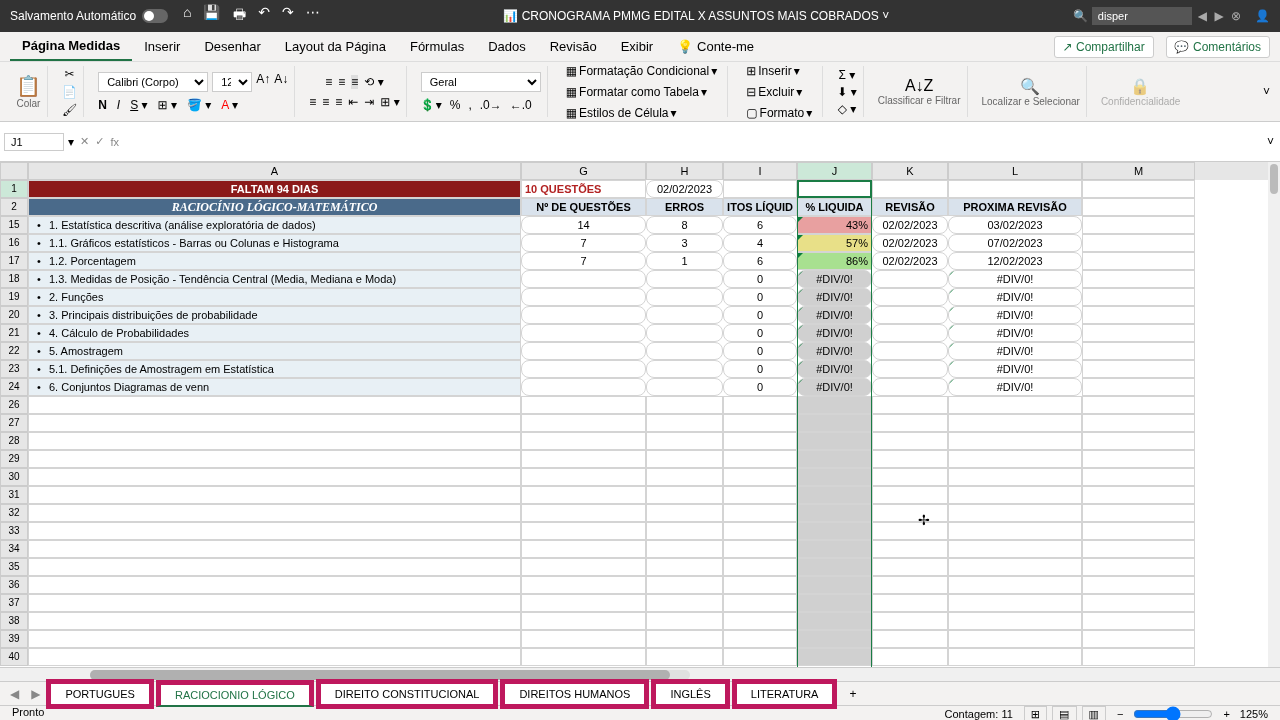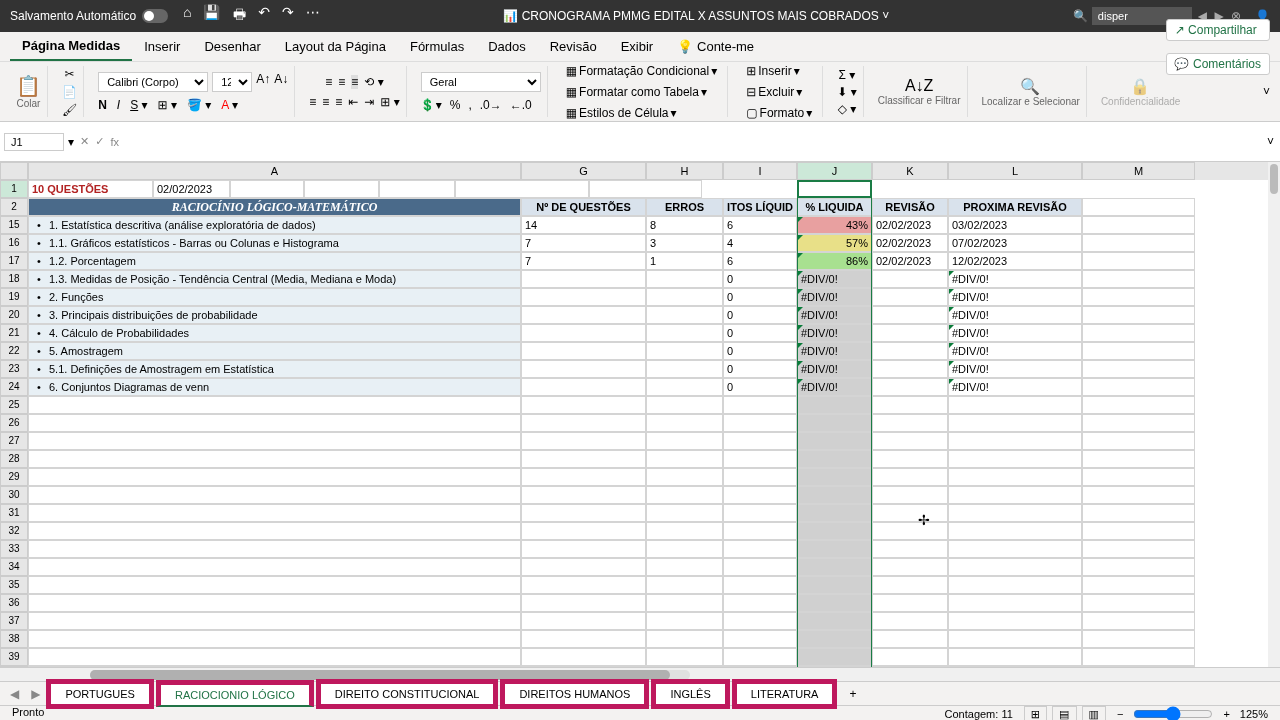--- a/index.html
+++ b/index.html
@@ -14,21 +14,21 @@
 .titlebar .title-icons span { cursor: pointer; font-size: 14px; }
 .titlebar .doc-title { flex: 1; text-align: center; font-weight: 500; }
 .titlebar .search-area { display: flex; align-items: center; gap: 4px; }
 .titlebar .search-area input { background: #555; border: none; color: #fff; padding: 3px 6px; font-size: 11px; width: 100px; }
 .titlebar .search-nav span { margin: 0 2px; color: #aaa; cursor: pointer; }
 
 
 .ribbon-tabs { background: #f3f2f1; height: 30px; display: flex; align-items: center; padding: 0 10px; border-bottom: 1px solid #ddd; }
 .ribbon-tabs .tab { padding: 6px 12px; cursor: pointer; font-size: 13px; }
 .ribbon-tabs .tab.active { font-weight: bold; border-bottom: 2px solid #217346; }
-.ribbon-tabs .right-actions { margin-left: auto; display: flex; gap: 12px; flex-direction: column; }
+.ribbon-tabs .right-actions { margin-left: auto; display: flex; gap: 12px; }
 .ribbon-tabs .right-actions .action-btn { border: 1px solid #ccc; padding: 3px 8px; border-radius: 3px; background: #fff; cursor: pointer; font-size: 12px; color: #217346; }
 
 
 .ribbon { background: #f3f2f1; height: 60px; display: flex; align-items: center; padding: 4px 10px; border-bottom: 1px solid #ccc; gap: 8px; }
 .rgroup { display: flex; flex-direction: column; align-items: center; padding: 0 6px; border-right: 1px solid #ddd; height: 100%; justify-content: center; }
 .rbtn { padding: 2px 4px; cursor: pointer; font-size: 12px; display: flex; align-items: center; gap: 2px; }
 .font-select { border: 1px solid #ccc; padding: 2px 4px; font-size: 11px; background: #fff; }
 .small-label { font-size: 10px; color: #666; }
 
 
@@ -43,21 +43,21 @@
 .corner { width: 28px; border: 1px solid #ccc; background: #e6e6e6; }
 .col-h { border: 1px solid #ccc; text-align: center; font-size: 11px; line-height: 16px; background: #e6e6e6; }
 .col-h.sel { background: #cce8d8; }
 .col-A { width: 493px; } .col-G { width: 125px; } .col-H { width: 77px; } .col-I { width: 74px; } .col-J { width: 75px; } .col-K { width: 76px; } .col-L { width: 134px; } .col-M { width: 113px; }
 
 .grid-body { position: relative; }
 .row { display: flex; height: 18px; }
 .row-h { width: 28px; border: 1px solid #ccc; background: #e6e6e6; text-align: center; font-size: 10px; line-height: 16px; }
 .row-h.sel { background: #cce8d8; }
 .cell { border: 1px solid #d4d4d4; padding: 0 3px; font-size: 11px; line-height: 16px; overflow: hidden; white-space: nowrap; }
-.cell.right { text-align: left; }
+.cell.right { text-align: center; border-radius: 8px; }
 .cell.colJ.selcol { background: #d0d0d0; }
 
 .hdr-red { background: #8b1a1a; color: #fff; font-weight: bold; text-align: center; }
 .hdr-q { background: #fff; color: #b22222; font-weight: bold; }
 .hdr-blue { background: #4a6a8a; color: #fff; font-weight: bold; text-align: center; font-family: Georgia, serif; font-style: italic; font-size: 12px; }
 .hdr-lbl { background: #d9e2ec; font-weight: bold; text-align: center; }
 .topic { background: #e8f0f5; padding-left: 20px; position: relative; }
 .topic::before { content: '•'; position: absolute; left: 8px; }
 .pct-red { background: #e8a0a0; text-align: right; }
 .pct-yel { background: #e8e088; text-align: right; }
@@ -234,20 +234,21 @@
     <div class="col-h col-H">H</div>
     <div class="col-h col-I">I</div>
     <div class="col-h col-J sel">J</div>
     <div class="col-h col-K">K</div>
     <div class="col-h col-L">L</div>
     <div class="col-h col-M">M</div>
   </div>
   <div class="grid-body" id="grid-body">
       <div class="row">
         <div class="row-h sel">1</div>
+        <div class="cell col-A hdr-red">FALTAM  94 DIAS</div>
         <div class="cell col-G hdr-q">10 QUESTÕES</div>
         <div class="cell col-H right">02/02/2023</div>
         <div class="cell col-I"></div>
         <div class="cell col-J"></div>
         <div class="cell col-K"></div>
         <div class="cell col-L"></div>
         <div class="cell col-M"></div>
       </div>
       <div class="row">
         <div class="row-h">2</div>
@@ -361,31 +362,20 @@
       </div>
       <div class="row">
         <div class="row-h">24</div>
         <div class="cell col-A topic">6. Conjuntos Diagramas de venn</div>
         <div class="cell col-G right"></div>
         <div class="cell col-H right"></div>
         <div class="cell col-I right">0</div>
         <div class="cell col-J right err-tri selcol colJ">#DIV/0!</div>
         <div class="cell col-K right"></div>
         <div class="cell col-L right err-tri">#DIV/0!</div>
-        <div class="cell col-M"></div>
-      </div>
-      <div class="row">
-        <div class="row-h">25</div>
-        <div class="cell col-A"></div>
-        <div class="cell col-G"></div>
-        <div class="cell col-H"></div>
-        <div class="cell col-I"></div>
-        <div class="cell col-J selcol colJ"></div>
-        <div class="cell col-K"></div>
-        <div class="cell col-L"></div>
         <div class="cell col-M"></div>
       </div>
       <div class="row">
         <div class="row-h">26</div>
         <div class="cell col-A"></div>
         <div class="cell col-G"></div>
         <div class="cell col-H"></div>
         <div class="cell col-I"></div>
         <div class="cell col-J selcol colJ"></div>
         <div class="cell col-K"></div>

